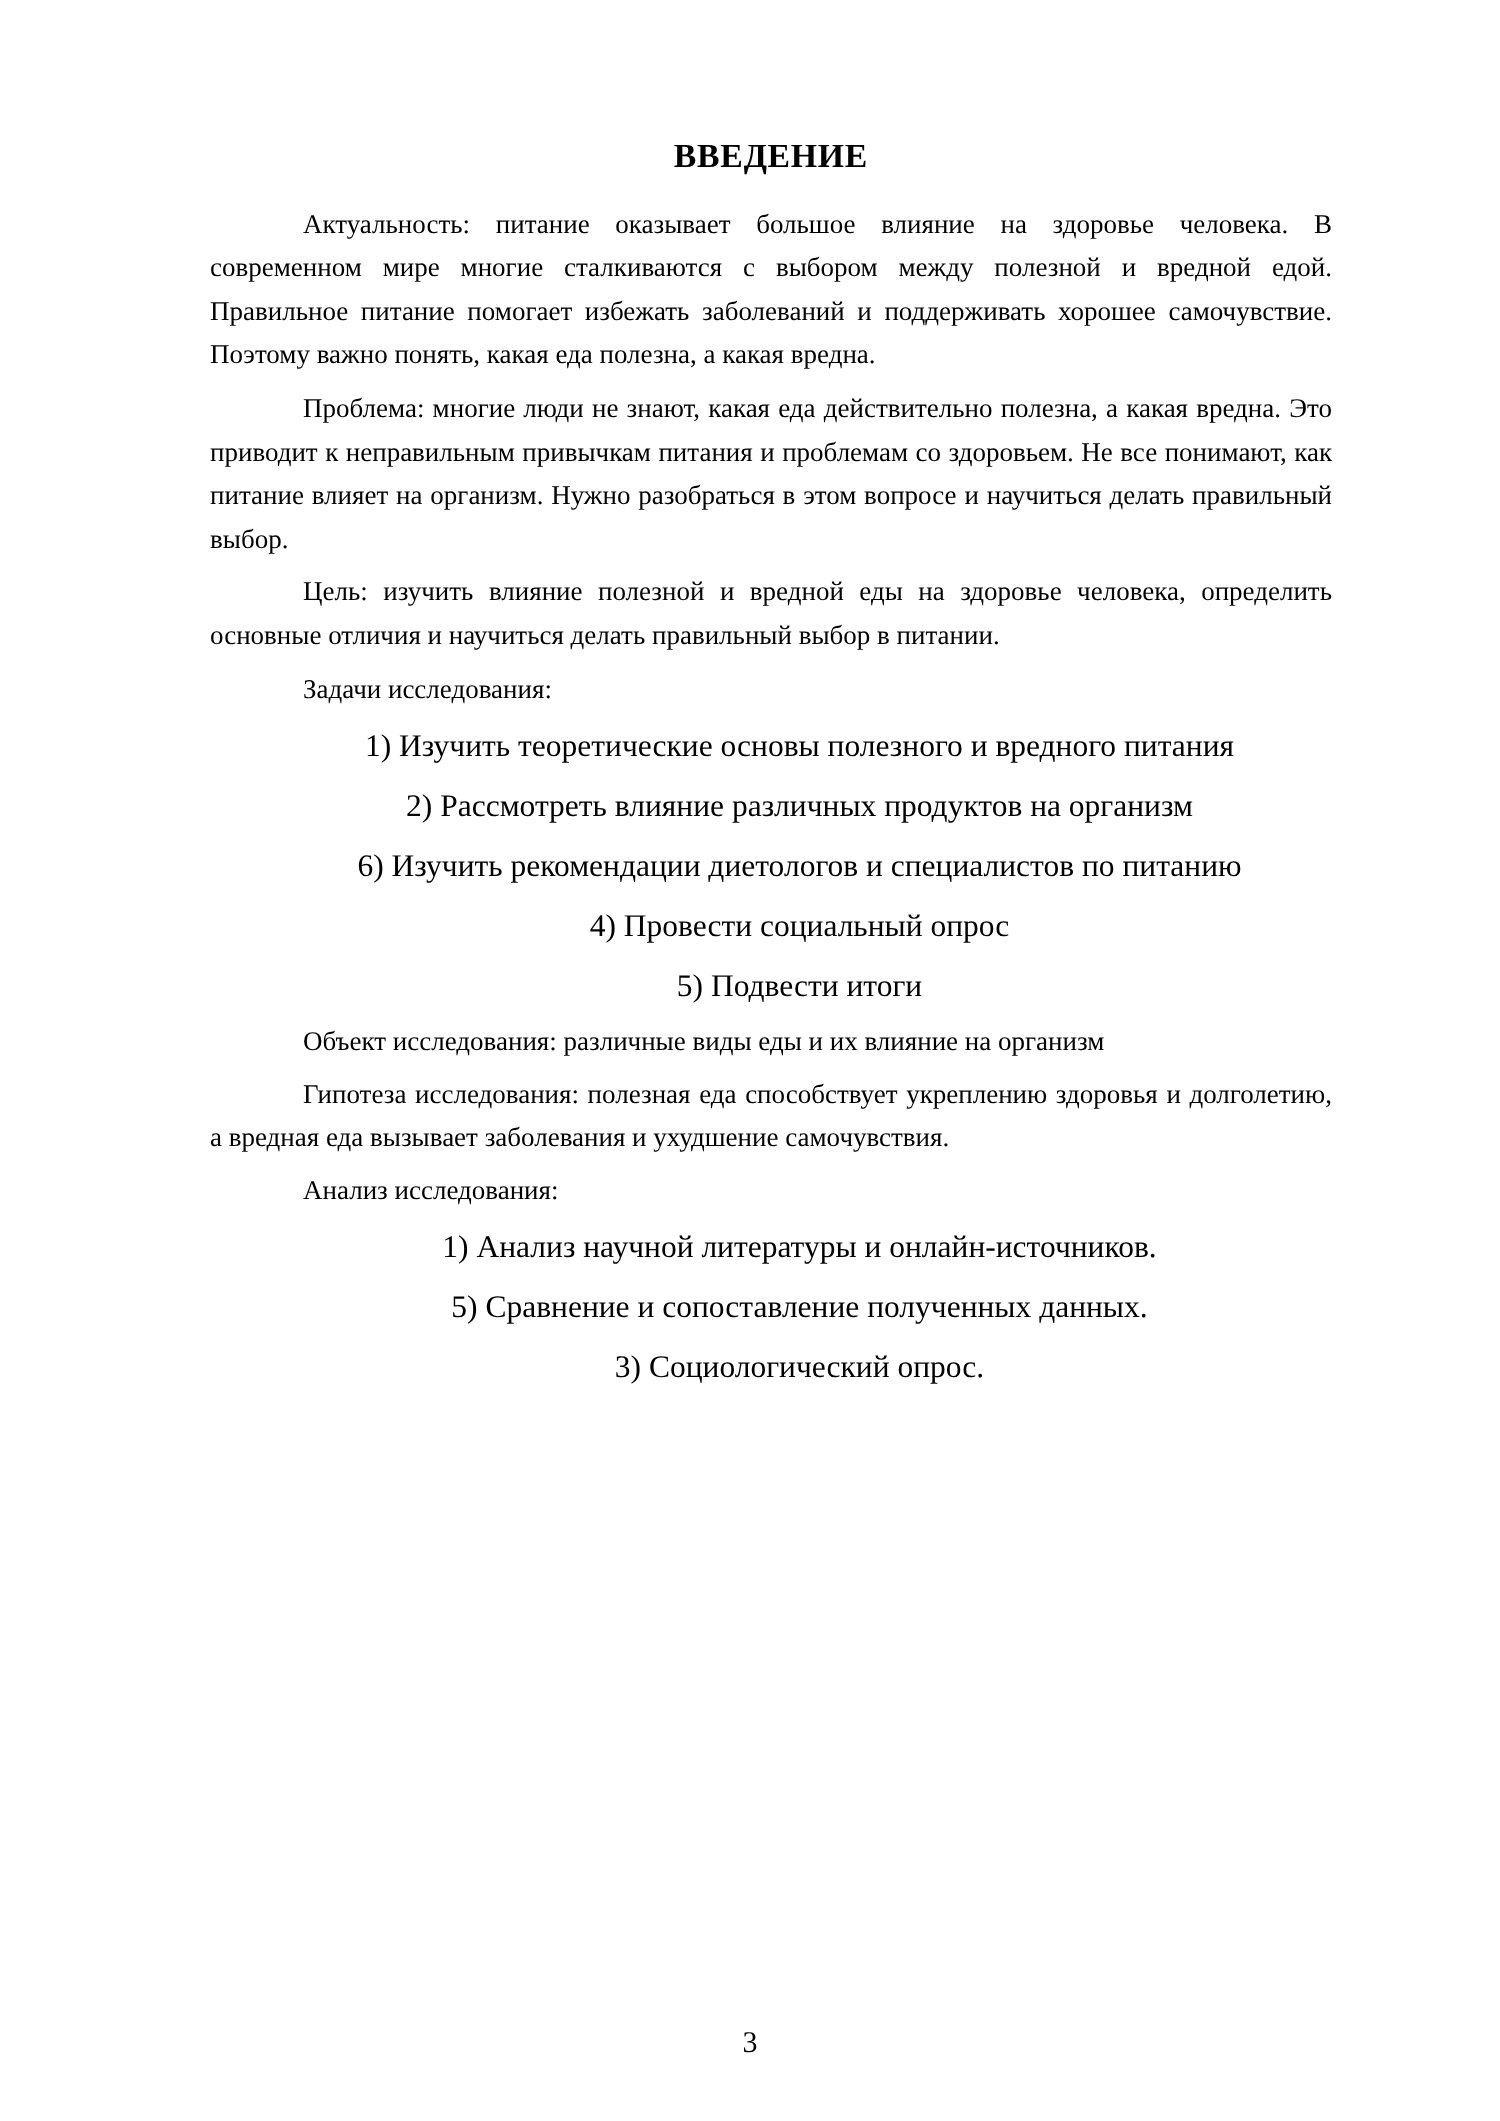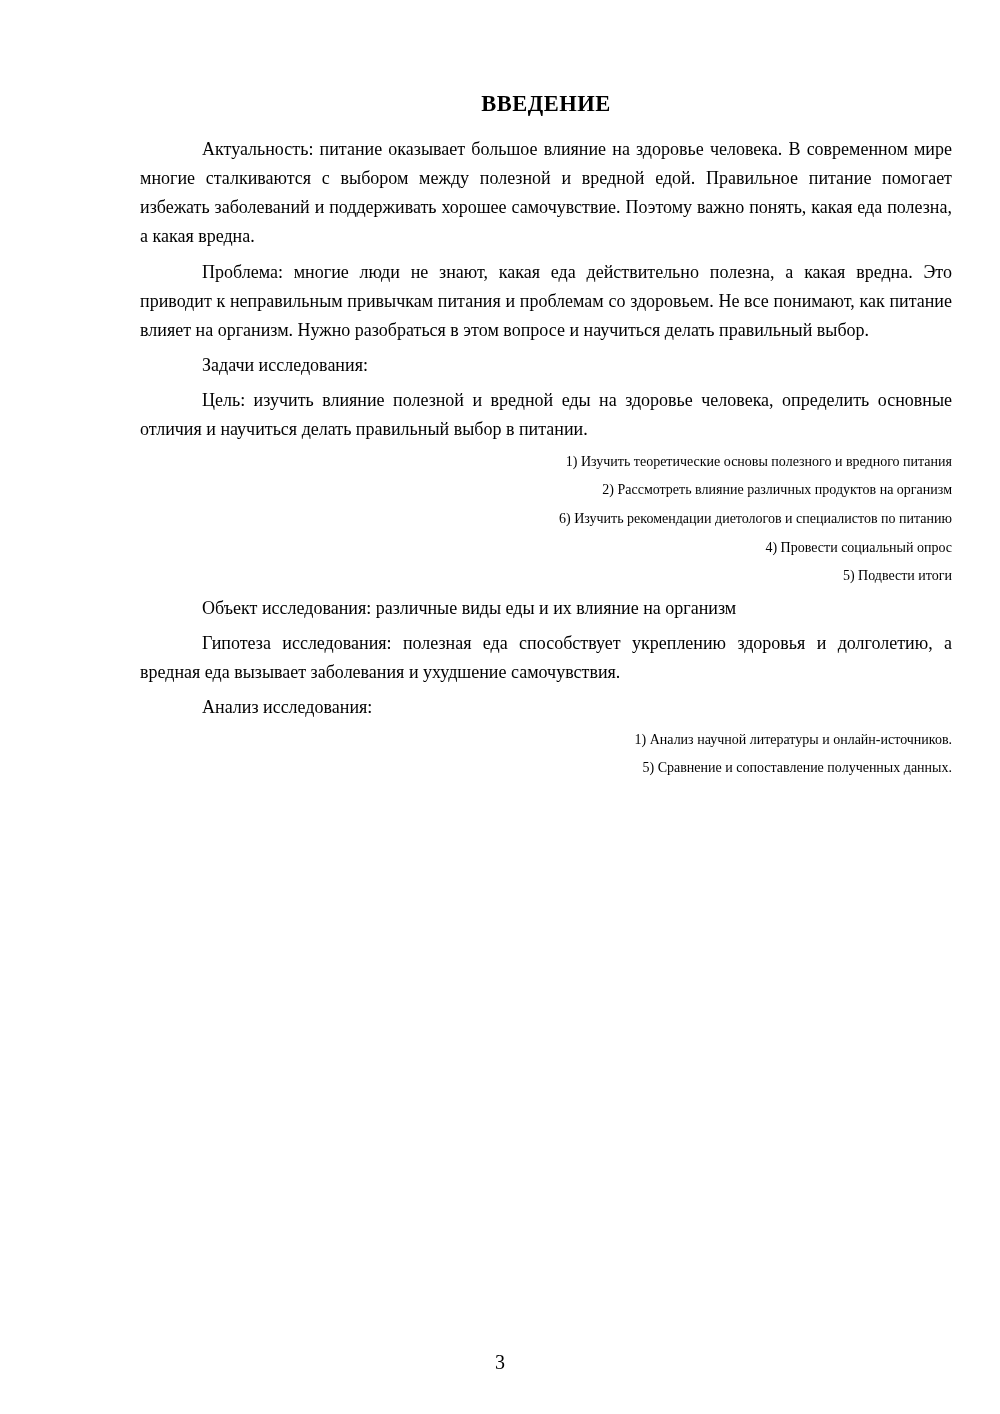--- a/index.html
+++ b/index.html
@@ -12,21 +12,21 @@
     height: 1414px;
     font-family: "Liberation Serif", "DejaVu Serif", serif;
     color: #000000;
     position: relative;
     overflow: hidden;
   }
   .page {
     box-sizing: border-box;
     width: 1000px;
     height: 1414px;
-    padding: 90px 48px 40px 140px;
+    padding: 90px 112px 40px 140px;
     position: relative;
   }
   .doc-title {
     text-align: center;
     font-weight: bold;
     font-size: 22.5px;
     letter-spacing: 0.5px;
     margin: 0 0 18px 0;
     line-height: 1.2;
   }
@@ -35,23 +35,23 @@
     line-height: 1.62;
     text-align: justify;
     text-indent: 62px;
     margin: 0 0 6px 0;
     hyphens: none;
   }
   .para.nojust {
     text-align: left;
   }
   .list-item {
-    font-size: 14px;
+    font-size: 21px;
     line-height: 1.62;
-    text-align: right;
+    text-align: center;
     text-indent: 38px;
     margin: 0 0 6px 0;
   }
   .page-number {
     position: absolute;
     left: 0;
     right: 0;
     bottom: 42px;
     text-align: center;
     font-size: 20px;
@@ -60,30 +60,31 @@
 </style>
 </head>
 <body>
 
 <div class="page">
 
   <h1 class="doc-title">ВВЕДЕНИЕ</h1>
 
   <p class="para">Актуальность: питание оказывает большое влияние на здоровье человека. В современном мире многие сталкиваются с выбором между полезной и вредной едой. Правильное питание помогает избежать заболеваний и поддерживать хорошее самочувствие. Поэтому важно понять, какая еда полезна, а какая вредна.</p>
   <p class="para">Проблема: многие люди не знают, какая еда действительно полезна, а какая вредна. Это приводит к неправильным привычкам питания и проблемам со здоровьем. Не все понимают, как питание влияет на организм. Нужно разобраться в этом вопросе и научиться делать правильный выбор.</p>
+  <p class="para">Цель: изучить влияние полезной и вредной еды на здоровье человека, определить основные отличия и научиться делать правильный выбор в питании.</p>
+
   <p class="para nojust">Задачи исследования:</p>
-
-  <p class="para">Цель: изучить влияние полезной и вредной еды на здоровье человека, определить основные отличия и научиться делать правильный выбор в питании.</p>
   <p class="list-item">1) Изучить теоретические основы полезного и вредного питания</p>
   <p class="list-item">2) Рассмотреть влияние различных продуктов на организм</p>
   <p class="list-item">6) Изучить рекомендации диетологов и специалистов по питанию</p>
   <p class="list-item">4) Провести социальный опрос</p>
   <p class="list-item">5) Подвести итоги</p>
 
   <p class="para">Объект исследования: различные виды еды и их влияние на организм</p>
   <p class="para">Гипотеза исследования: полезная еда способствует укреплению здоровья и долголетию, а вредная еда вызывает заболевания и ухудшение самочувствия.</p>
 
   <p class="para nojust">Анализ исследования:</p>
   <p class="list-item">1) Анализ научной литературы и онлайн-источников.</p>
   <p class="list-item">5) Сравнение и сопоставление полученных данных.</p>
+  <p class="list-item">3) Социологический опрос.</p>
 
   <div class="page-number">3</div>
 </div>
 
 </body></html>

